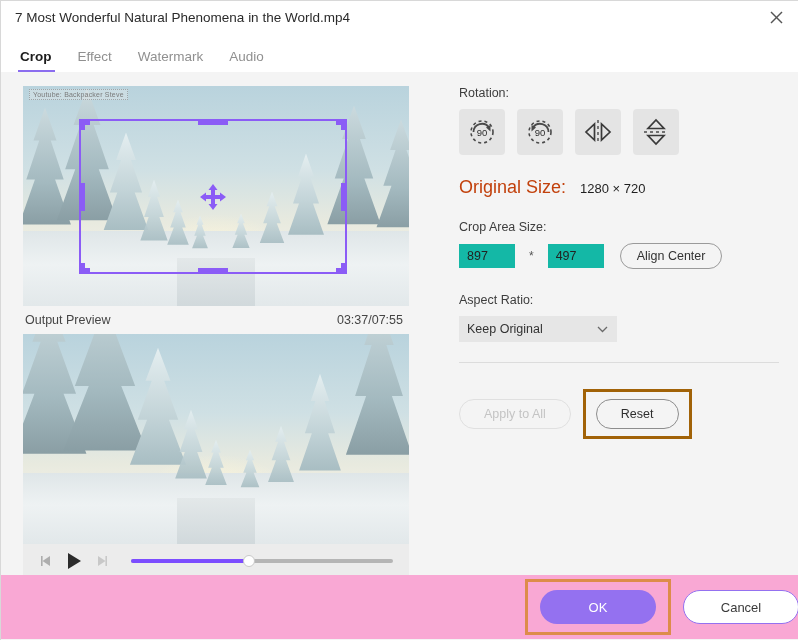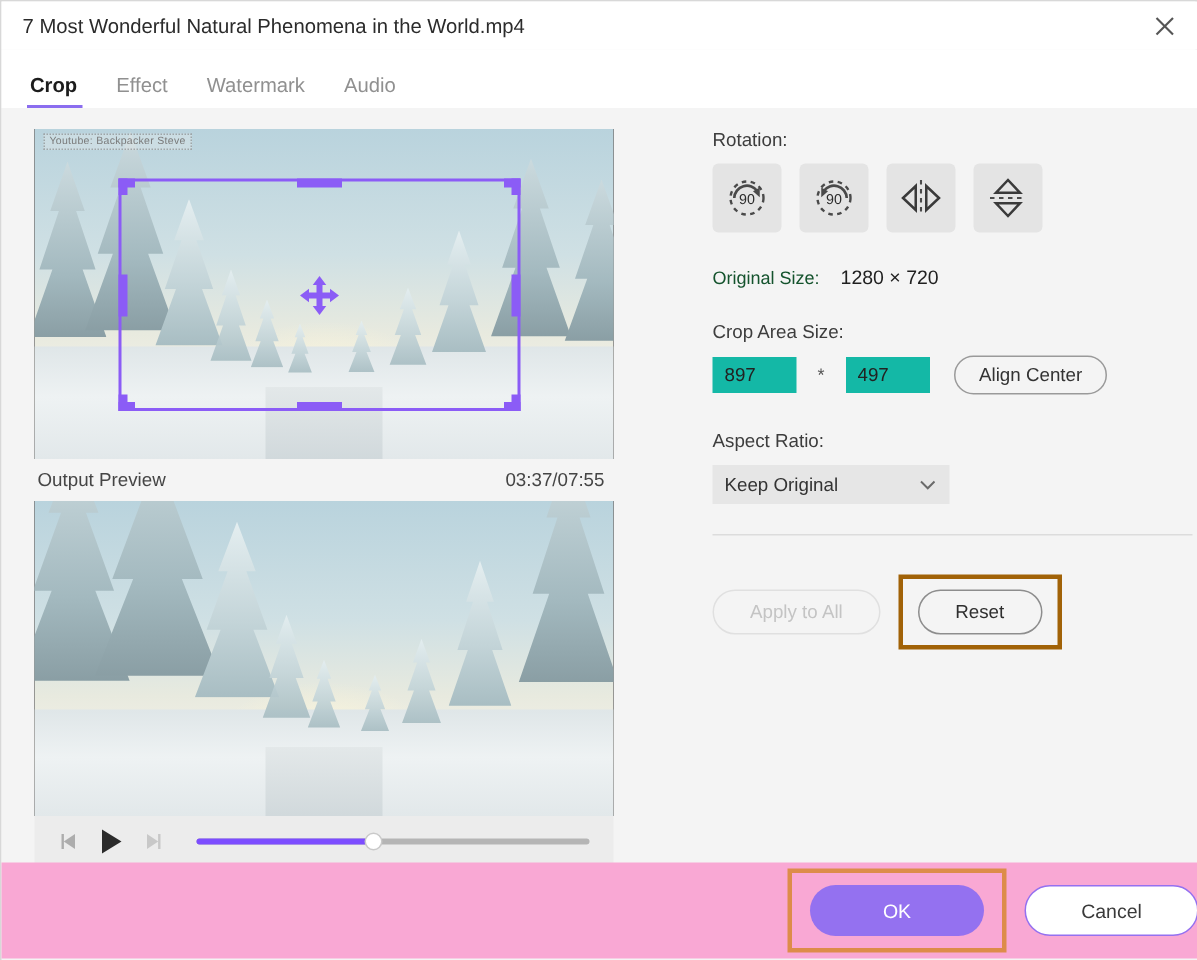--- a/index.html
+++ b/index.html
@@ -181,38 +181,38 @@
   .knob {
     position: absolute;
     width: 12px; height: 12px; border-radius: 50%;
     background: #ffffff; border: 1px solid #c9c9c9;
     transform: translateX(-6px);
     cursor: pointer;
   }
 
   
   .right-col {
-    position: absolute; left: 474px; top: 14px;
+    position: absolute; left: 458px; top: 14px;
     width: 320px;
   }
   .field-label {
     font-size: 12.5px; color: #3d3d3d;
     margin-bottom: 9px;
   }
   .rot-row { display: flex; gap: 12px; margin-bottom: 22px; }
   .rot-btn {
     width: 46px; height: 46px;
     background: #e4e4e4;
     border-radius: 4px;
     display: flex; align-items: center; justify-content: center;
     cursor: pointer;
   }
 
   .size-row { display: flex; align-items: baseline; margin-bottom: 22px; }
-  .size-key { font-size: 12px; color: #14532d; }
+  .size-key { font-size: 18px; color: #c2410c; }
   .size-val { font-size: 13px; color: #1f1f1f; margin-left: 14px; }
 
   .crop-inputs { display: flex; align-items: center; margin-bottom: 24px; }
   .num-input {
     width: 56px; height: 24px;
     background: #14b8a6;
     border: none;
     font-size: 12.5px; color: #222;
     padding: 0 8px;
     font-family: "Liberation Sans", sans-serif;

